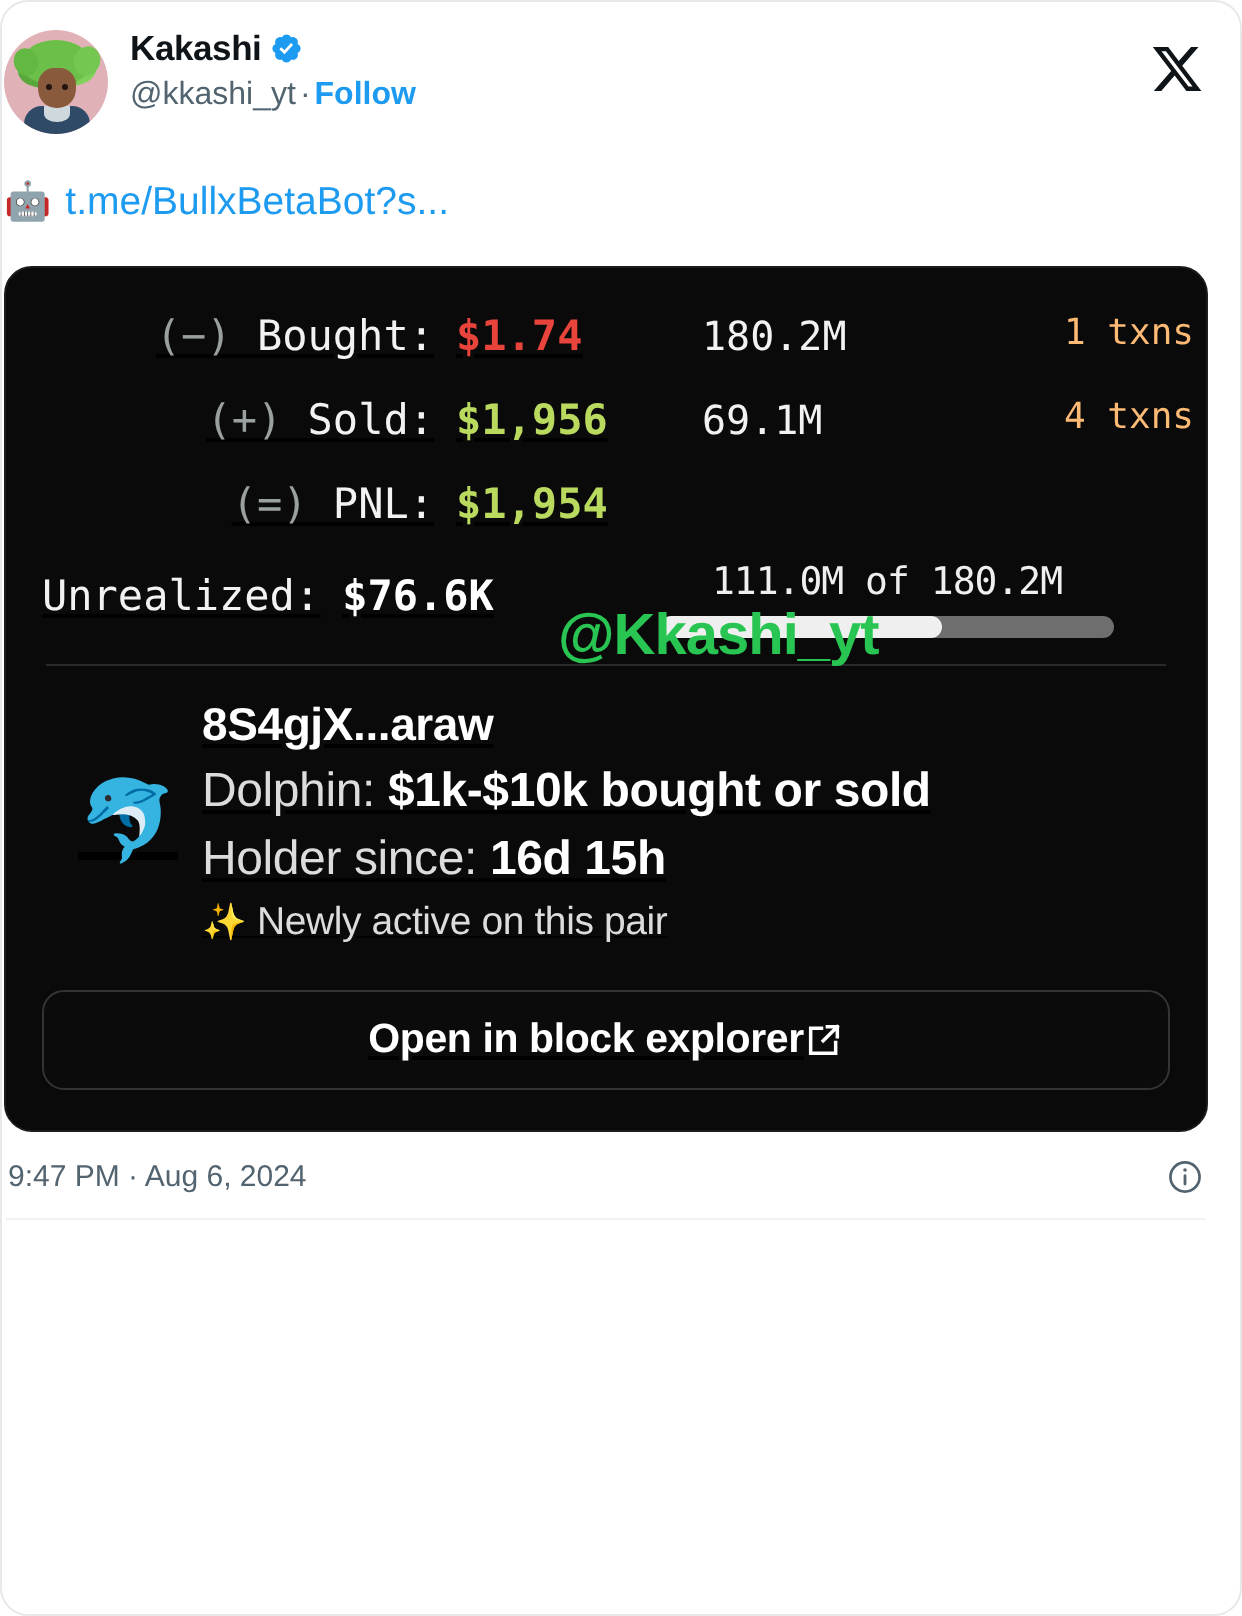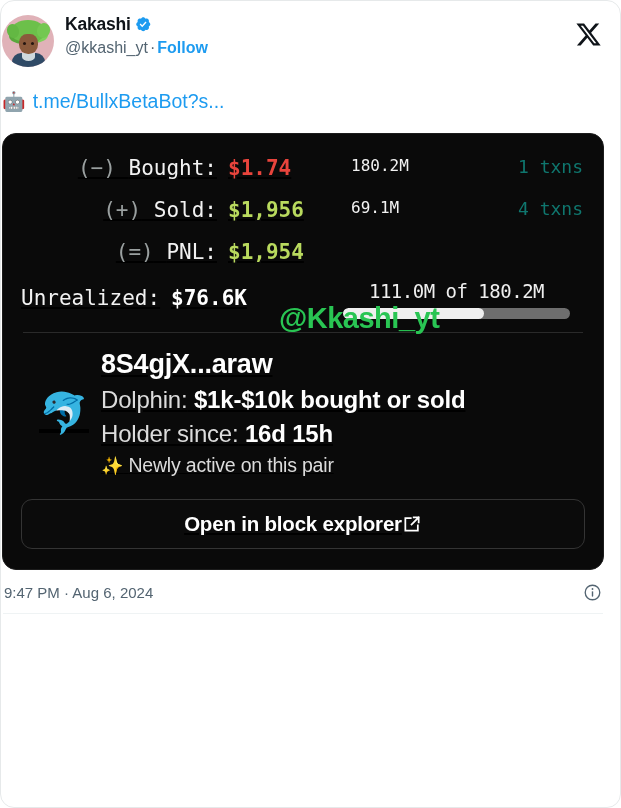--- a/index.html
+++ b/index.html
@@ -202,30 +202,30 @@
   .stat-value {
     font-size: 21px;
     font-weight: bold;
     margin-left: 11px;
     flex: 0 0 auto;
   }
   .val-red { color: #e8443c; }
   .val-green { color: #b9da5e; }
 
   .stat-amount {
-    font-size: 16px;
+    font-size: 20px;
     color: #f2f2f2;
     position: absolute;
     left: 330px;
   }
   .stat-txns {
     font-size: 18px;
-    color: #0f766e;
-    position: absolute;
-    left: 497px;
+    color: #fdba74;
+    position: absolute;
+    left: 511px;
   }
 
   .row-rel { position: relative; }
 
   
   .unrealized-row {
     display: flex;
     align-items: center;
     margin-top: 22px;
     position: relative;
@@ -237,21 +237,21 @@
   }
   .unreal-value {
     font-size: 21px;
     font-weight: bold;
     color: #ffffff;
     margin-left: 11px;
     font-family: "DejaVu Sans Mono", "Liberation Mono", monospace;
   }
   .progress-wrap {
     position: absolute;
-    left: 322px;
+    left: 309px;
     top: -6px;
     width: 227px;
   }
   .progress-caption {
     font-size: 19px;
     color: #efefef;
     font-family: "DejaVu Sans Mono", "Liberation Mono", monospace;
     text-align: center;
     white-space: nowrap;
     letter-spacing: -0.5px;
@@ -295,21 +295,21 @@
   }
   .dolphin-emoji {
     font-size: 40px;
     line-height: 1;
     width: 74px;
     flex: 0 0 auto;
     text-align: center;
   }
   .holder-lines { color: #e8e8e8; }
   .holder-addr {
-    font-size: 27px;
+    font-size: 23px;
     font-weight: bold;
     color: #ffffff;
     margin-bottom: 6px;
     letter-spacing: -0.2px;
   }
   .holder-line {
     font-size: 24px;
     color: #dcdcdc;
     margin-bottom: 6px;
     letter-spacing: -0.2px;

